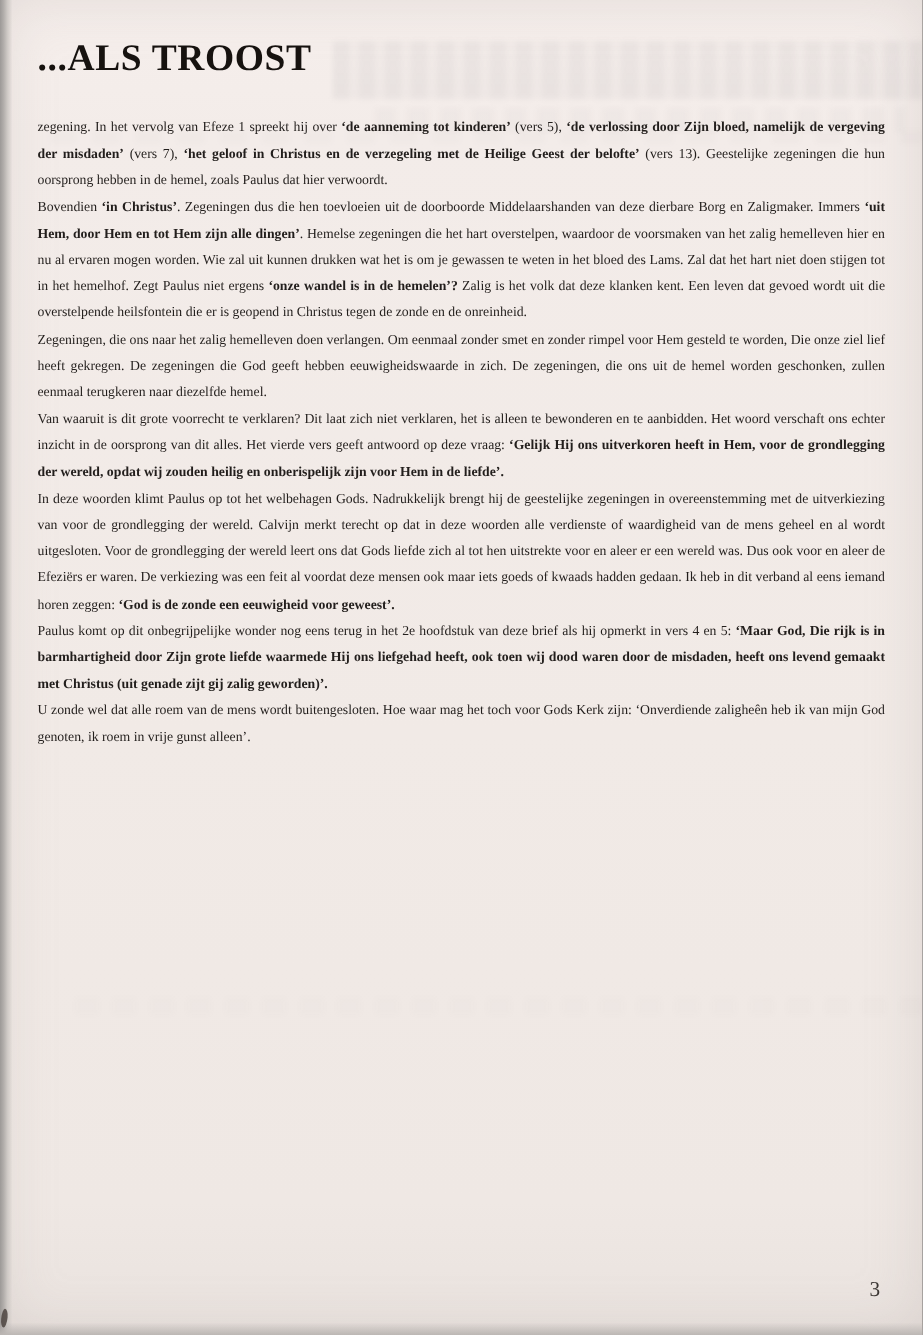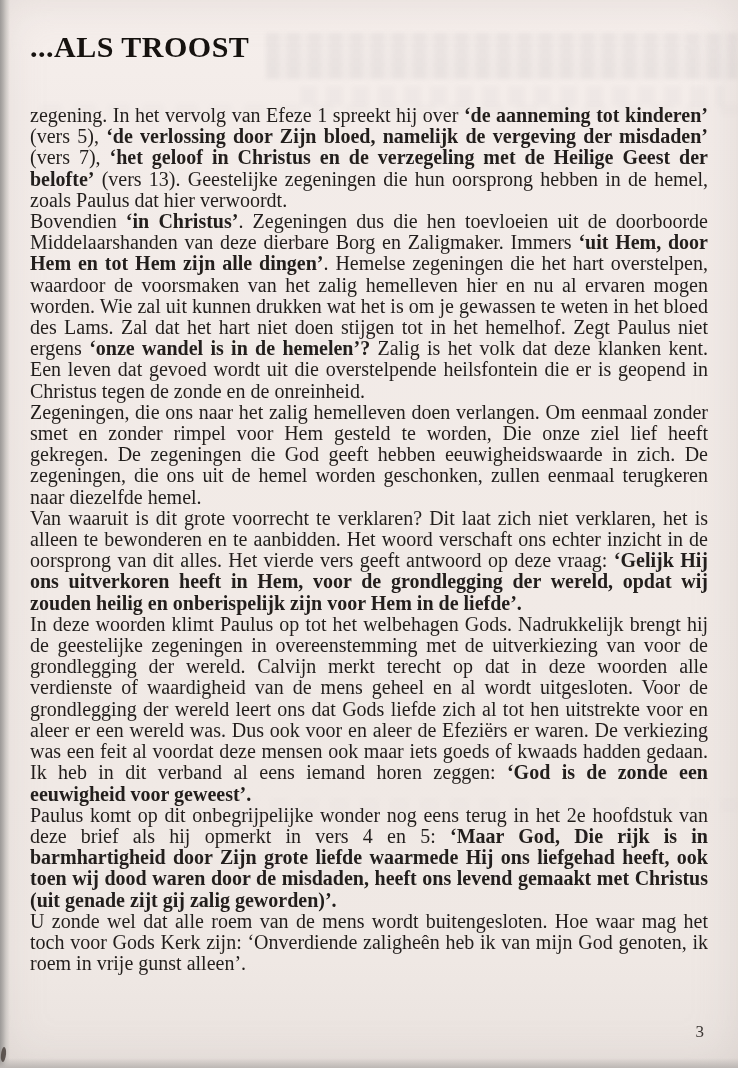--- a/index.html
+++ b/index.html
@@ -56,22 +56,22 @@
     color: #221e1c;
   }
   .title {
     margin: 0;
     font-size: 30px;
     font-weight: bold;
     letter-spacing: 0.5px;
     color: #16120f;
   }
   .body-text {
-    margin-top: 41px;
-    font-size: 20px;
+    margin-top: 28px;
+    font-size: 11px;
     line-height: 21.2px;
     color: #221e1c;
   }
   .para { margin: 0; text-align: justify; }
   .run.bold { font-weight: bold; }
   .page-number {
     position: absolute; right: 34px; top: 1022px;
     font-size: 17px; color: #3c3734;
   }
 </style>

